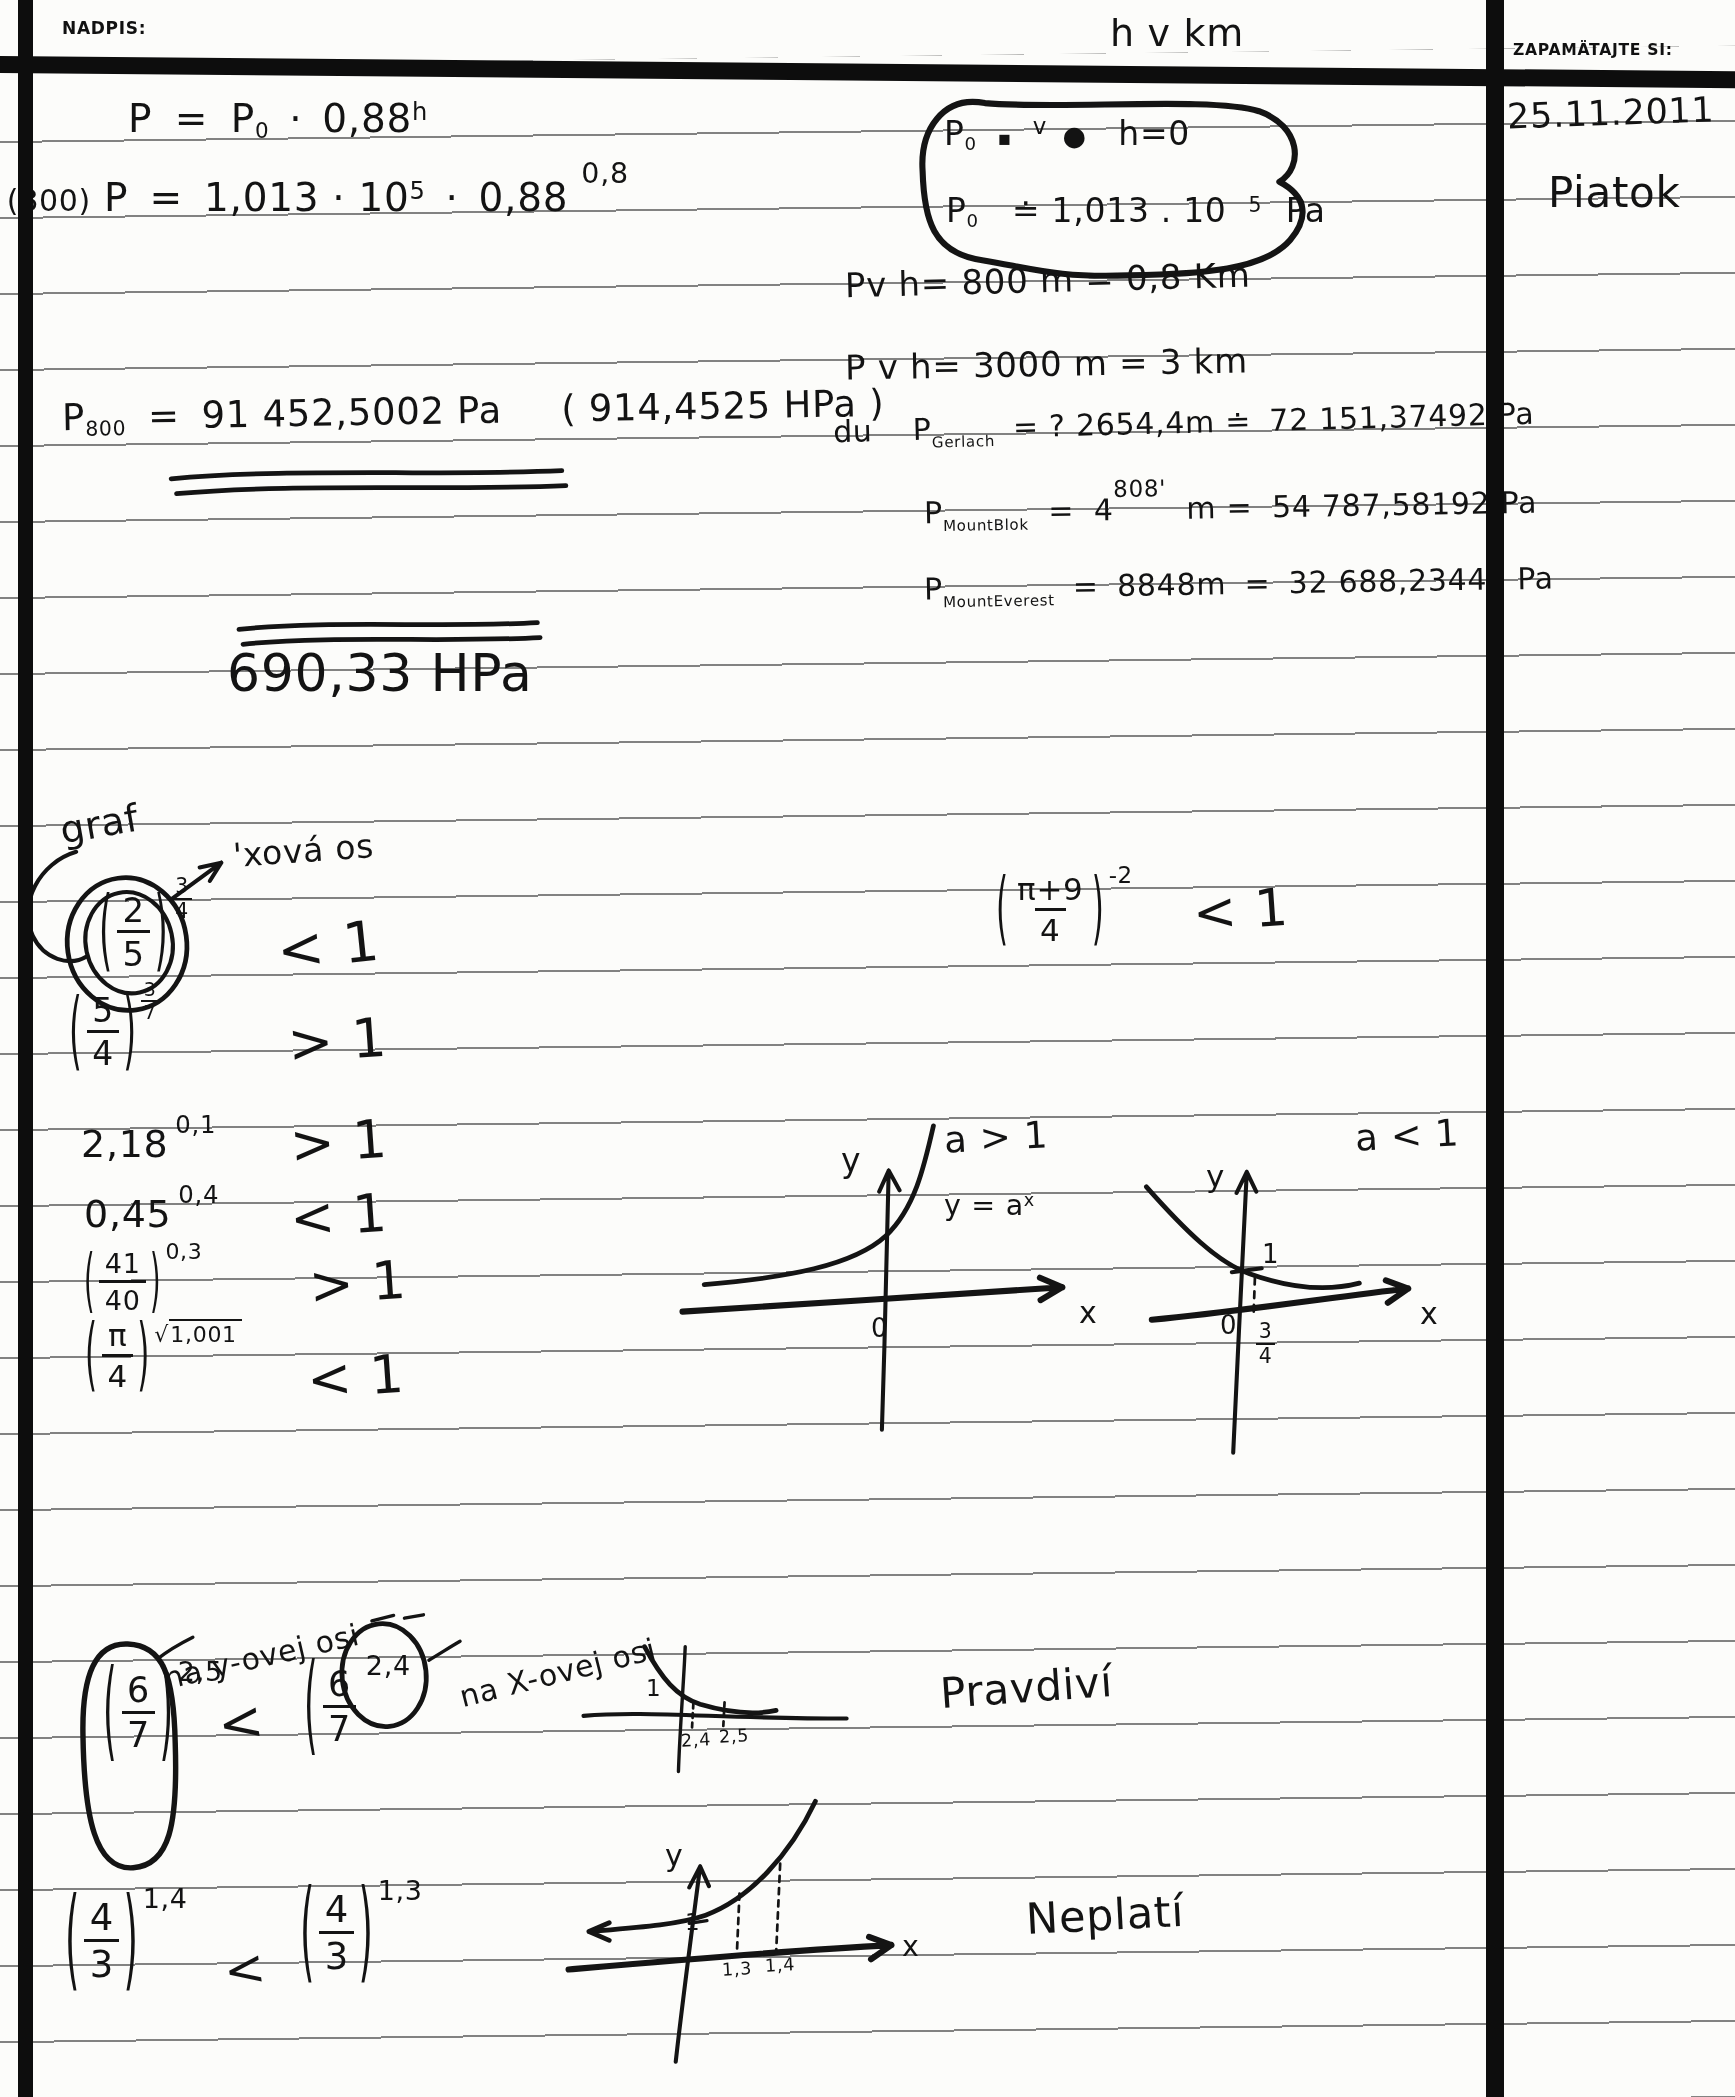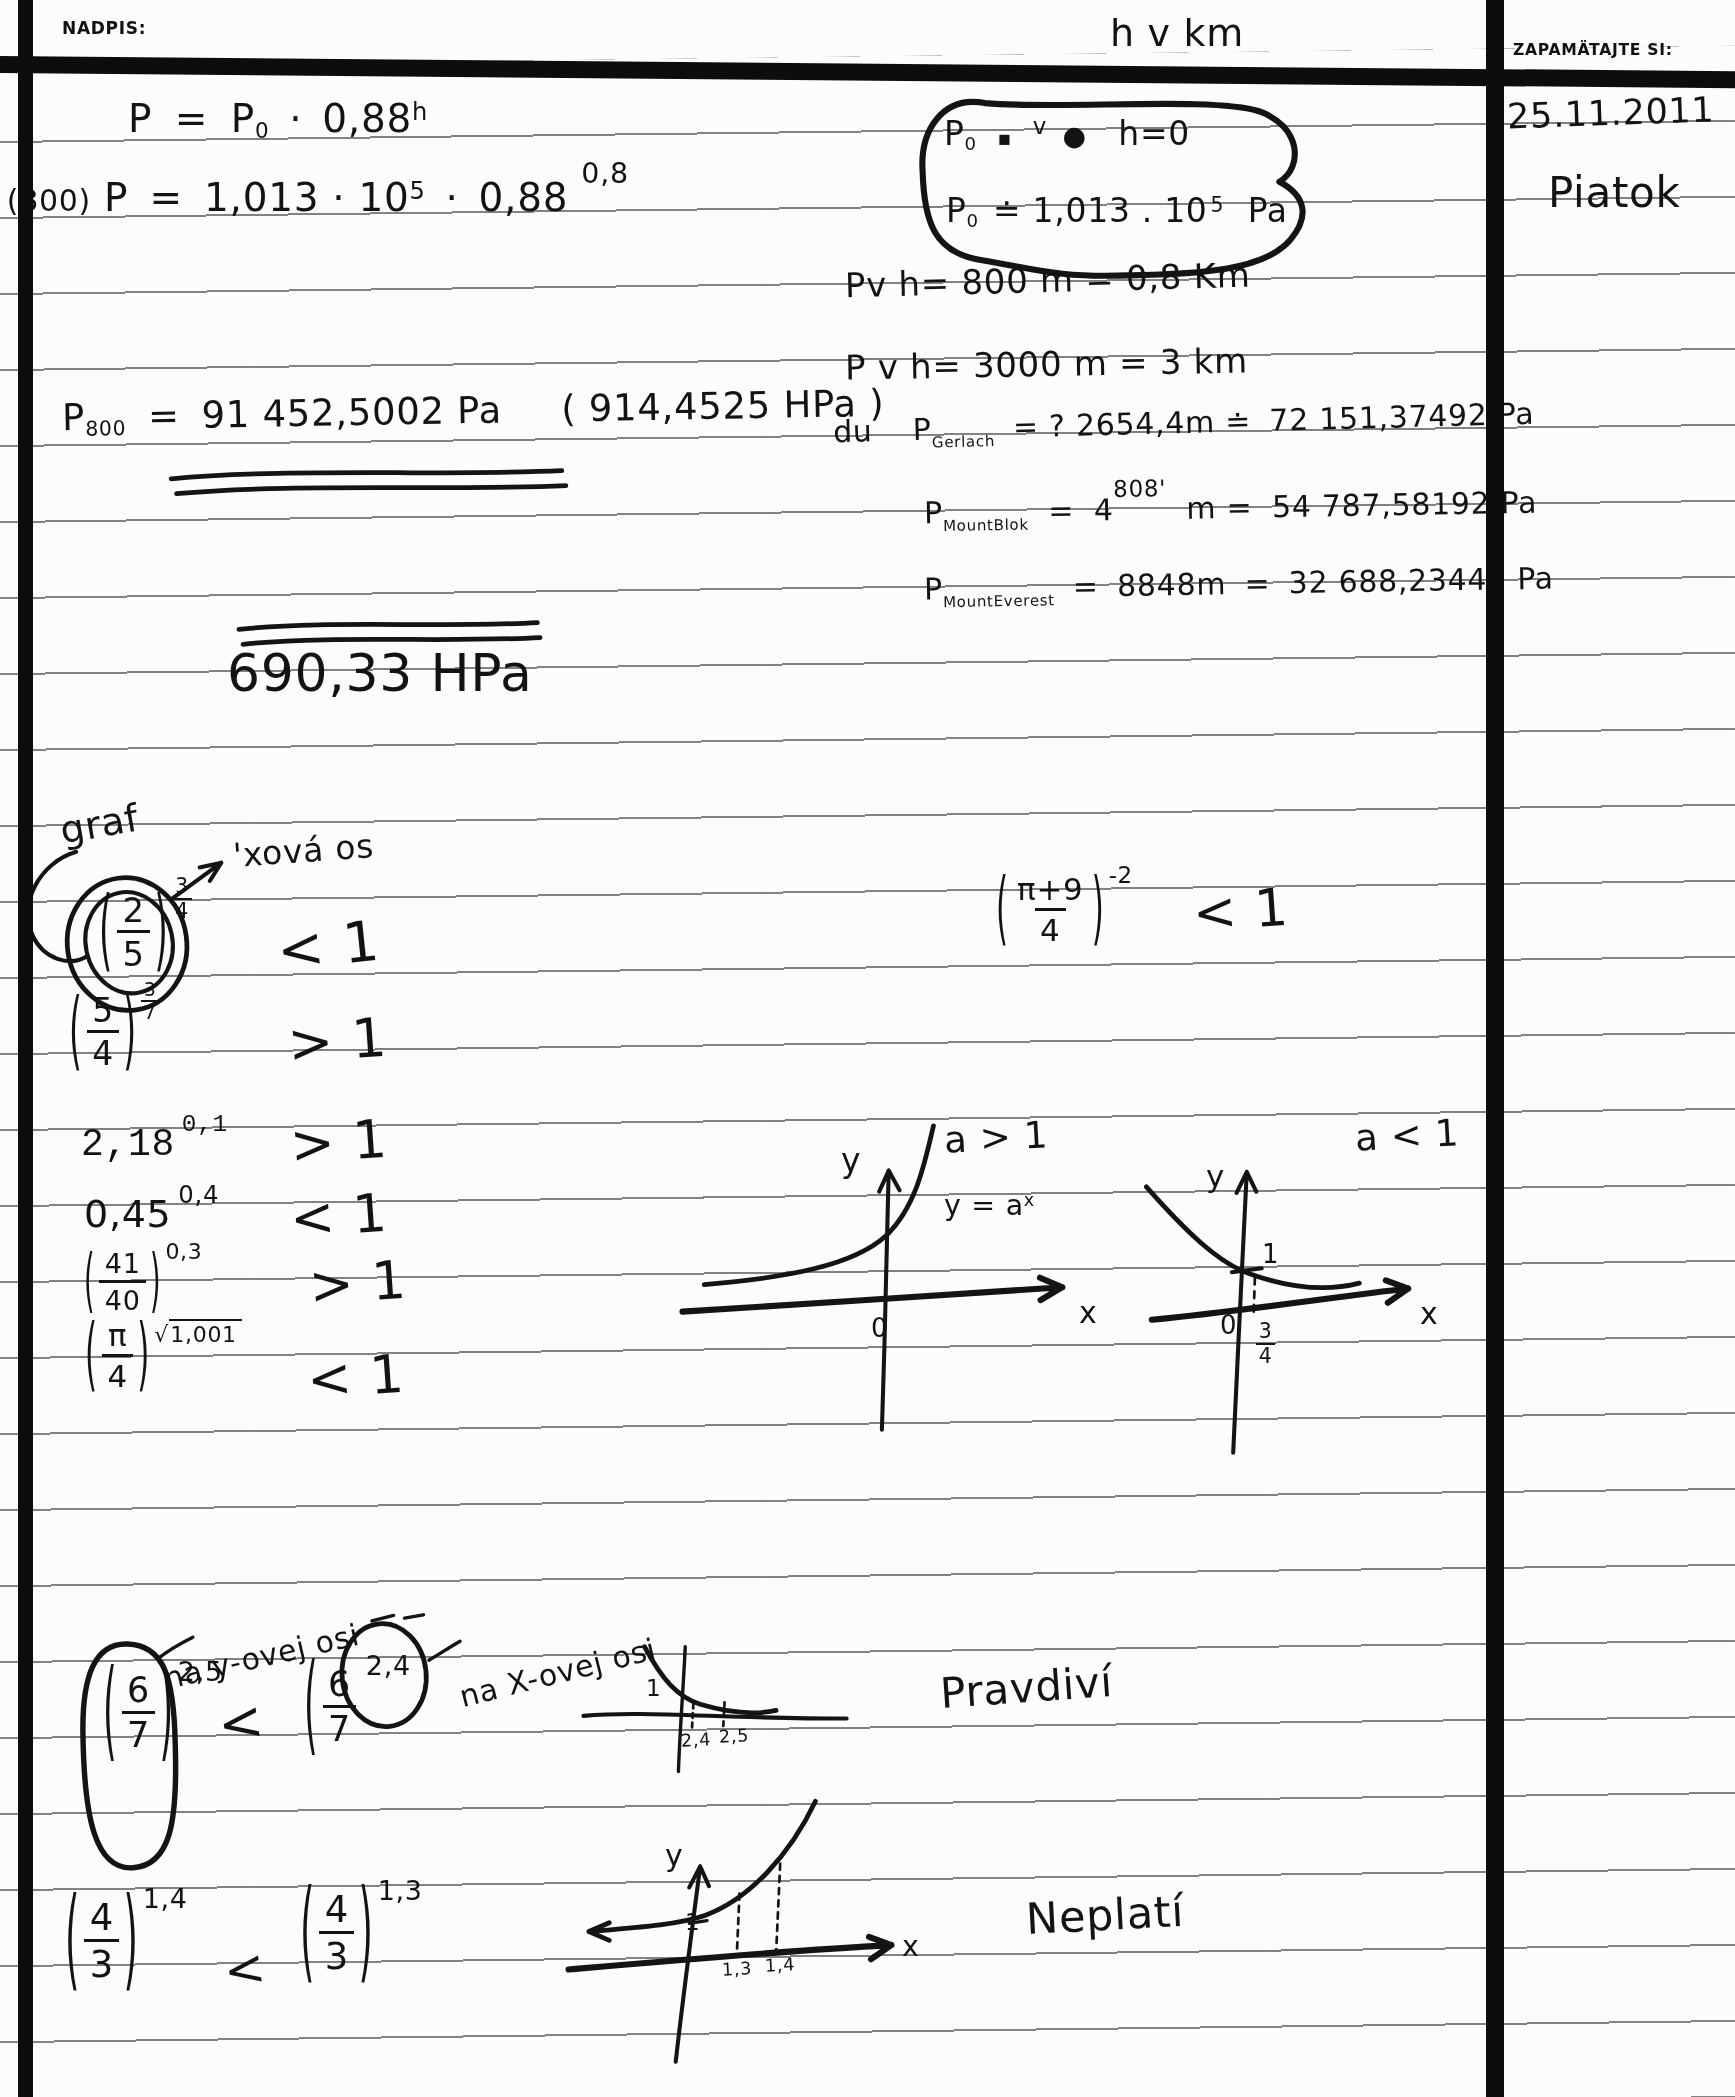--- a/index.html
+++ b/index.html
@@ -126,21 +126,21 @@
 
   <div class="hw" style="left:944px;top:117px;font-size:33px;">
     <span>P</span><span class="sub">0</span>
     <span style="margin:0 9.5px;font-size:20.4px;">▪</span>
     <span class="sup" style="font-size:23px;">v</span>
     <span style="margin:0 4.1px;font-size:27px;">●</span>
     <span style="margin-left:16.3px;">h=0</span>
   </div>
   <div class="hw" style="left:946px;top:194px;font-size:33px;">
     <span>P</span><span class="sub">0</span>
-    <span style="margin:0 3px;text-align:right;">≐ 1,013 . 10</span><span class="sup">5</span>
+    <span style="margin:0 22px;text-align:right;">≐ 1,013 . 10</span><span class="sup">5</span>
     <span style="margin-left:12.2px;">Pa</span>
   </div>
 
   <div class="hw" style="left:845px;top:263px;font-size:34px;transform:rotate(-1.5deg);">Pv h= 800 m = 0,8 Km</div>
   <div class="hw" style="left:845px;top:347px;font-size:34px;transform:rotate(-1deg);">P v h= 3000 m = 3 km</div>
 
   <div class="hw" style="left:833px;top:407px;font-size:30px;transform:rotate(-1.5deg);">
     <span style="margin-right:30px;">du</span>
     <span>P</span><span class="losub">Gerlach</span>
     <span style="margin:0 8.1px;">= ? 2654,4m ≐</span>
@@ -189,21 +189,21 @@
     <span class="paren">(</span><span class="frac">
         <span class="num">5</span>
         <span class="den">4</span>
       </span><span class="paren">)</span><span class="frac mini" style="font-size:19px;position:relative;top:-31px;">
         <span class="num">3</span>
         <span class="den">7</span>
       </span>
   </div>
   <div class="hw" style="left:288px;top:1013px;font-size:54px;transform:rotate(-4deg);">&gt; 1</div>
 
-  <div class="hw" style="left:81px;top:1125px;font-size:38px;font-family:Liberation Mono, monospace;">
+  <div class="hw" style="left:81px;top:1125px;font-size:38px;">
     <span>2,18</span><span class="hisup" style="font-size:24.4px;margin-left:6.8px;">0,1</span>
   </div>
   <div class="hw" style="left:290px;top:1114px;font-size:53px;transform:rotate(-4deg);">&gt; 1</div>
 
   <div class="hw" style="left:84px;top:1195px;font-size:38px;">
     <span>0,45</span><span class="hisup" style="font-size:24.4px;margin-left:6.8px;">0,4</span>
   </div>
   <div class="hw" style="left:290px;top:1188px;font-size:53px;transform:rotate(-4deg);">&lt; 1</div>
 
   <div class="hw" style="left:80px;top:1250px;font-size:27px;">

